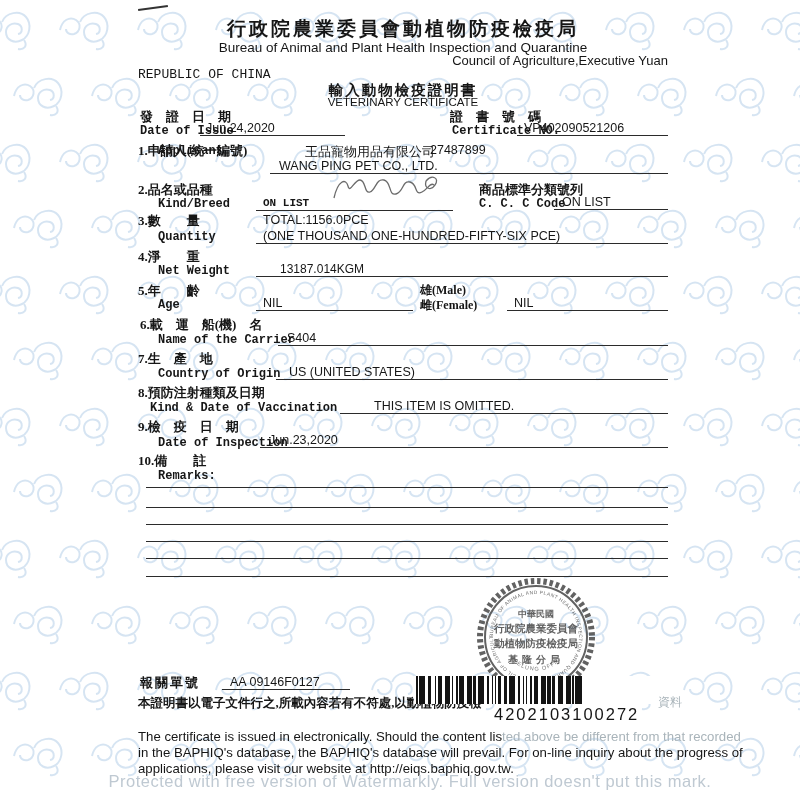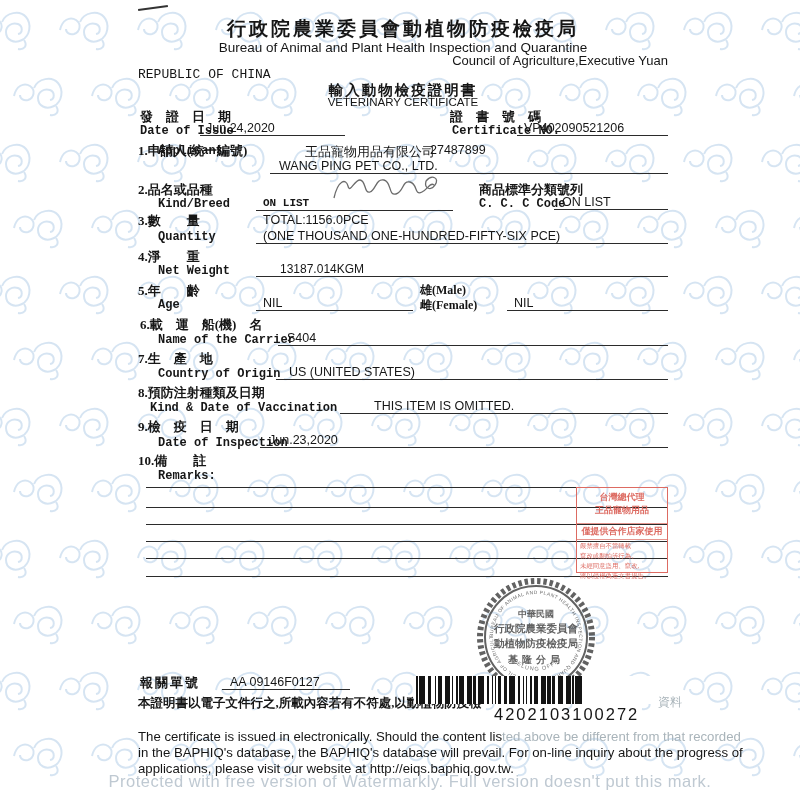--- a/index.html
+++ b/index.html
@@ -1037,29 +1037,20 @@
 
   <div class="abs zh" style="left:138px;top:452px;font-size:13px;">10.備　　註</div>
   <div class="abs mono" style="left:158px;top:469px;font-size:12px;">Remarks:</div>
   <div class="ul" style="left:146px;top:487px;width:522px;height:0;"></div>
   <div class="ul" style="left:146px;top:507px;width:522px;height:0;"></div>
   <div class="ul" style="left:146px;top:524px;width:522px;height:0;"></div>
   <div class="ul" style="left:146px;top:541px;width:522px;height:0;"></div>
   <div class="ul" style="left:146px;top:558px;width:522px;height:0;"></div>
   <div class="ul" style="left:146px;top:576px;width:522px;height:0;"></div>
 
-  <div class="redstamp">
-    <div class="l1">台灣總代理</div>
-    <div class="l2">王品寵物用品</div>
-    <div class="l3">僅提供合作店家使用</div>
-    <div class="fp">嚴禁擅自不當轉載</div>
-    <div class="fp">竄改或翻拍等行為。</div>
-    <div class="fp">未經同意盜用、竄改,</div>
-    <div class="fp">將以侵權偽造文書提告。</div>
-  </div>
 
   <svg id="sealsvg" width="132" height="128" viewBox="0 0 132 128">
     <g opacity="0.88">
       <circle cx="66" cy="63" r="56" fill="none" stroke="#4d4d4d" stroke-width="6" stroke-dasharray="3.4 2.9"></circle>
       <circle cx="66" cy="63" r="51" fill="none" stroke="#4d4d4d" stroke-width="2"></circle>
       <defs>
         <path id="ringpath" d="M 66,63 m -43,0 a 43,43 0 1,1 86,0 a 43,43 0 1,1 -86,0"></path>
         <path id="bottomarc" d="M 40,84 A 33,33 0 0 0 92,84"></path>
       </defs>
       <text font-family="Liberation Sans, DejaVu Sans, sans-serif" font-size="4.9" fill="#555" letter-spacing="0.5">

